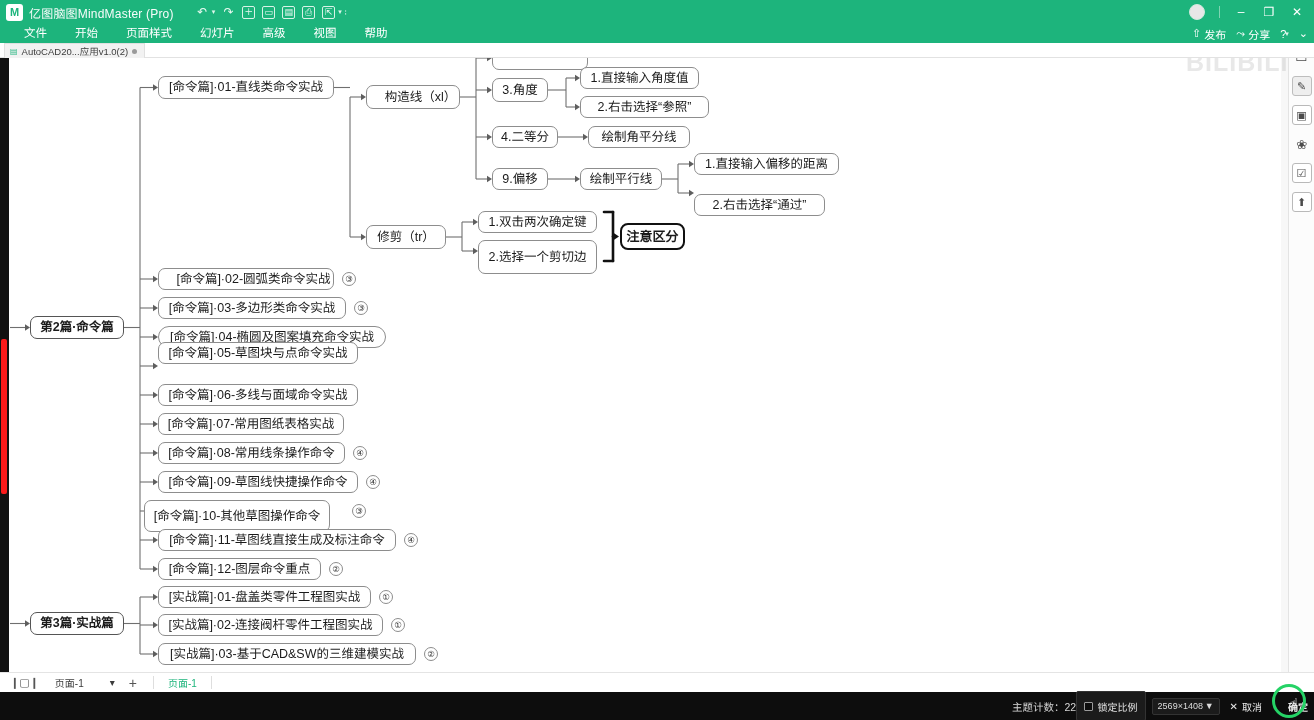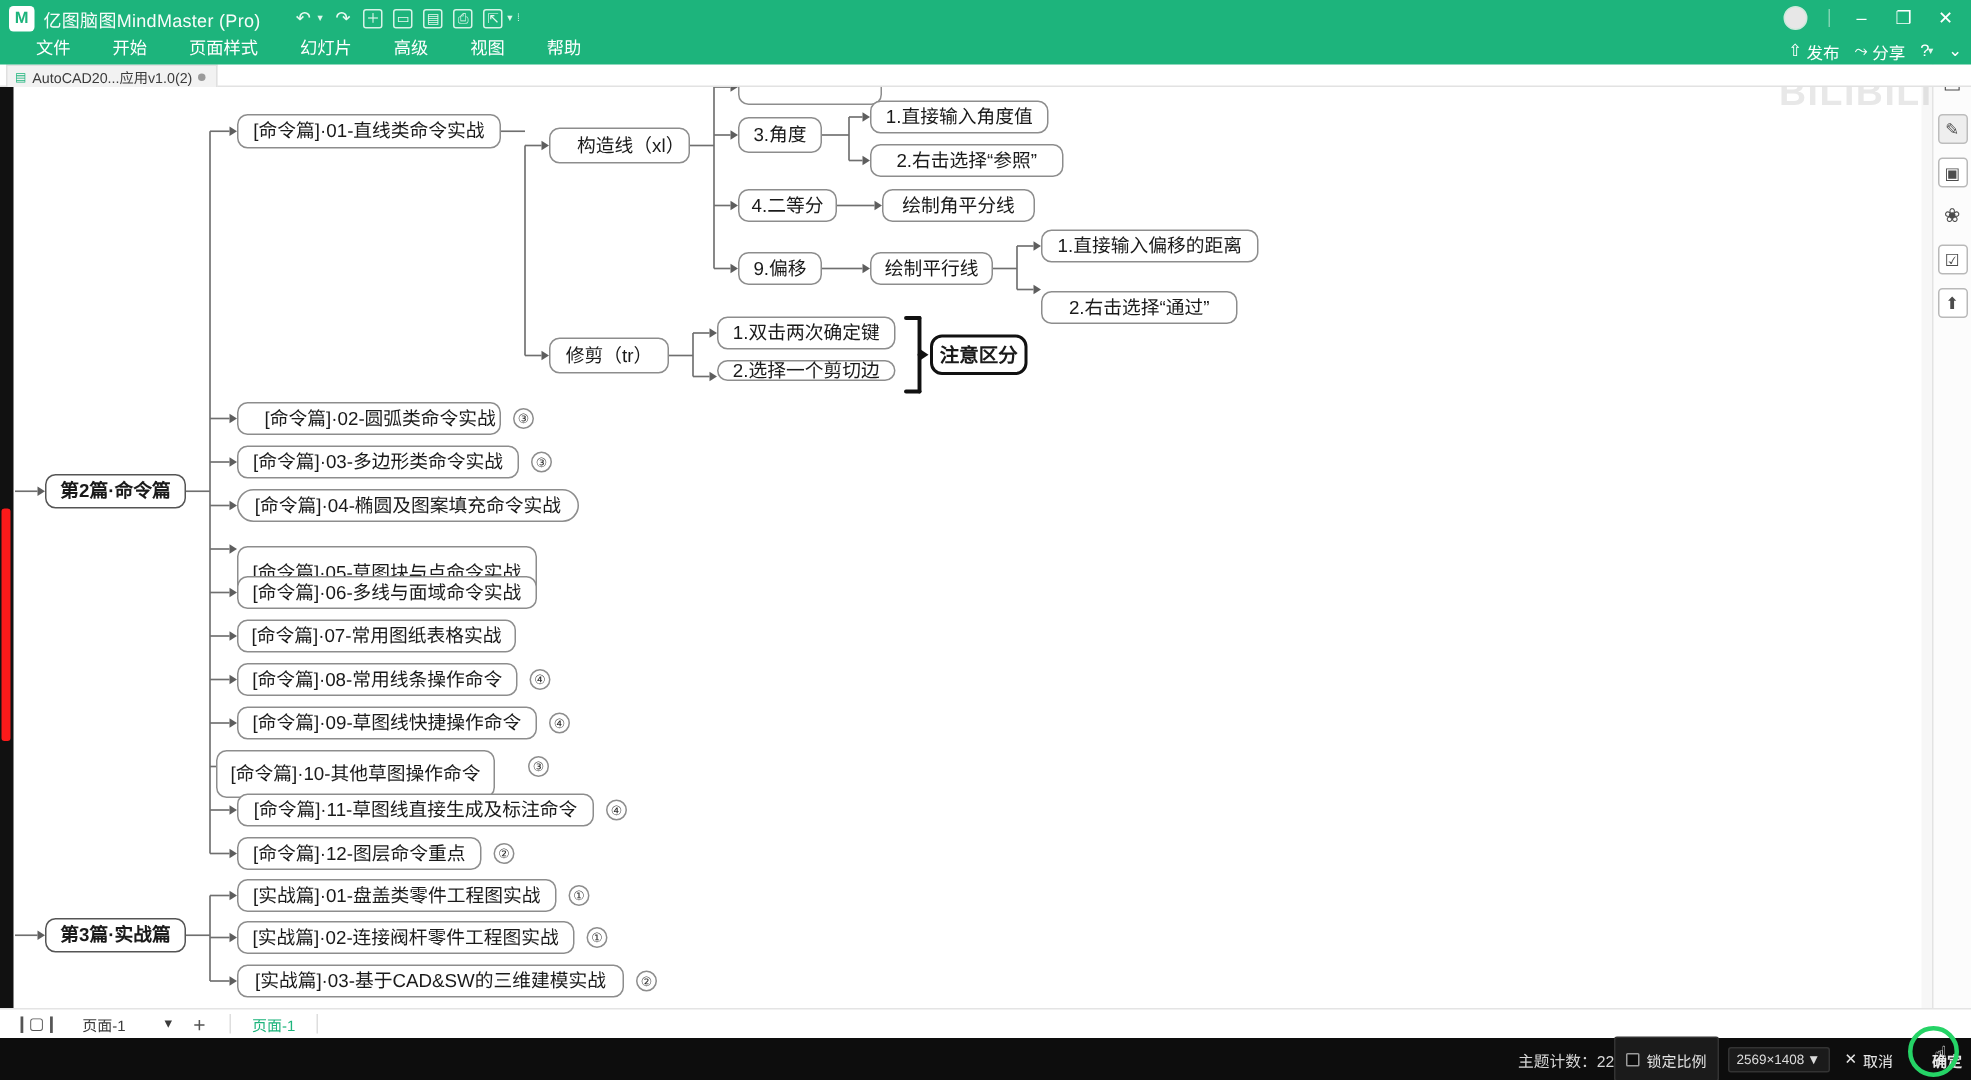--- a/index.html
+++ b/index.html
@@ -418,38 +418,38 @@
           </div>
           <div class="node" style="left: 694px; top: 124px; width: 131px; height: 22px; margin-top: 12px;">
             <span>2.右击选择“通过”</span>
           </div>
           <div class="node" style="left: 366px; top: 167px; width: 80px; height: 24px;">
             <span>修剪（tr）</span>
           </div>
           <div class="node" style="left: 478px; top: 153px; width: 119px; height: 22px;">
             <span>1.双击两次确定键</span>
           </div>
-          <div class="node" style="left: 478px; top: 182px; width: 119px; height: 14px;">
+          <div class="node" style="left: 478px; top: 182px; width: 119px; height: 34px;">
             <span>2.选择一个剪切边</span>
           </div>
           <div class="node accent" style="left: 620px; top: 165px; width: 65px; height: 27px;">
             <span>注意区分</span>
           </div>
           <div class="node" style="left: 158px; top: 210px; width: 176px; height: 22px; padding-left: 24px;">
             <span>[命令篇]·02-圆弧类命令实战</span>
           </div>
           <div class="badge" style="left: 342px; top: 214px;">③</div>
           <div class="node" style="left: 158px; top: 239px; width: 188px; height: 22px;">
             <span>[命令篇]·03-多边形类命令实战</span>
           </div>
           <div class="badge" style="left: 354px; top: 243px;">③</div>
           <div class="node" style="left: 158px; top: 268px; width: 228px; height: 22px; border-radius: 11px;">
             <span>[命令篇]·04-椭圆及图案填充命令实战</span>
           </div>
-          <div class="node" style="left: 158px; top: 306px; width: 200px; height: 36px;">
+          <div class="node" style="left: 158px; top: 284px; width: 200px; height: 22px;">
             <span>[命令篇]·05-草图块与点命令实战</span>
           </div>
           <div class="node" style="left: 158px; top: 326px; width: 200px; height: 22px;">
             <span>[命令篇]·06-多线与面域命令实战</span>
           </div>
           <div class="node" style="left: 158px; top: 355px; width: 186px; height: 22px;">
             <span>[命令篇]·07-常用图纸表格实战</span>
           </div>
           <div class="node" style="left: 158px; top: 384px; width: 187px; height: 22px;">
             <span>[命令篇]·08-常用线条操作命令</span>

